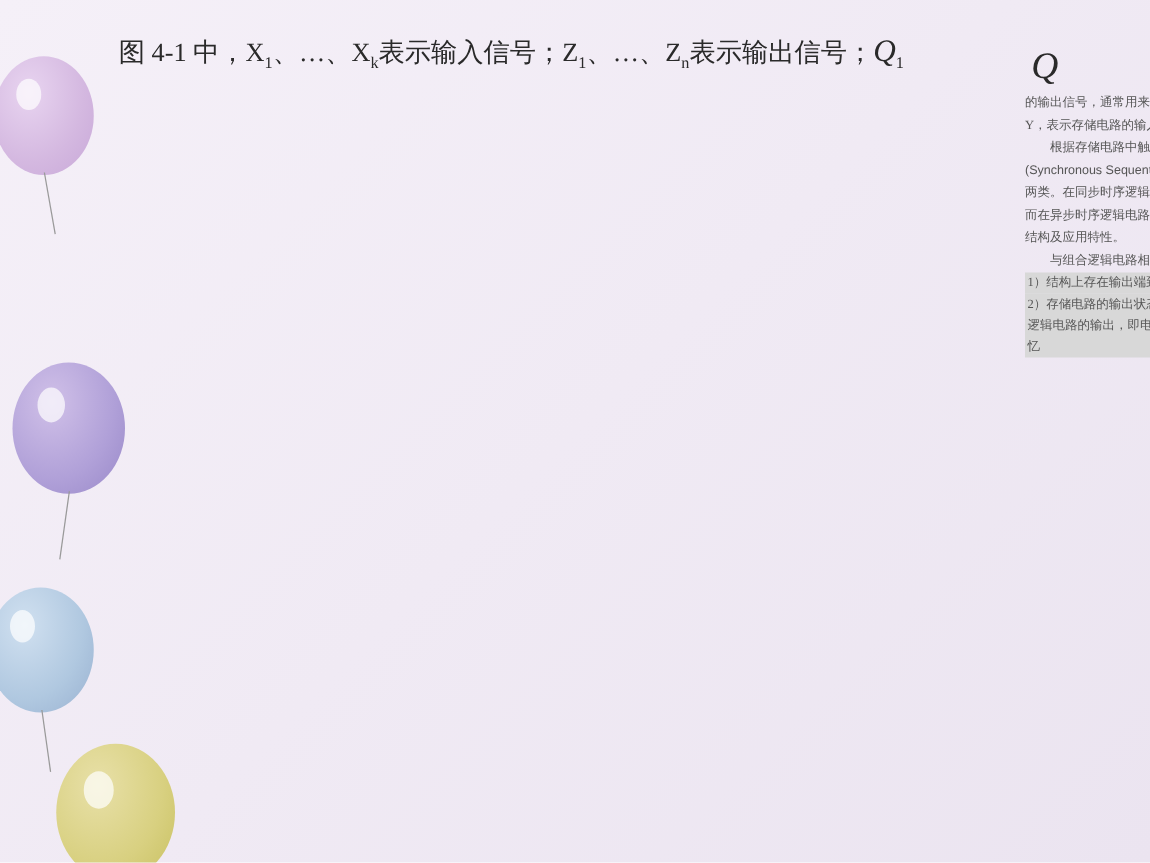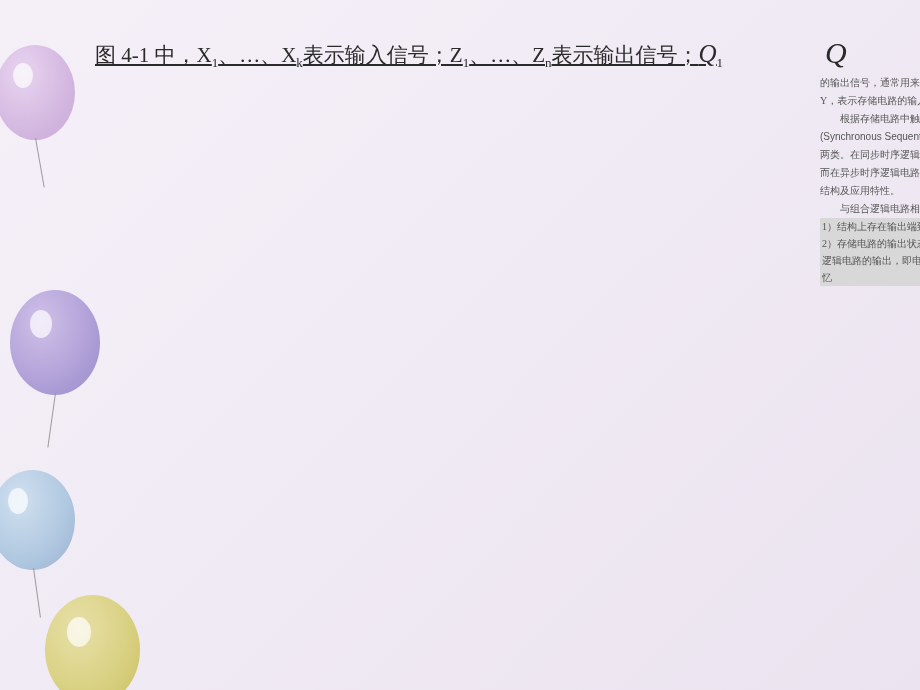--- a/index.html
+++ b/index.html
@@ -96,25 +96,24 @@
     }
     .balloon-4 .balloon-highlight {
       width: 24px;
       height: 30px;
       left: 22px;
       top: 22px;
     }
     .main-text {
       position: absolute;
       left: 95px;
-      top: 40px;
+      top: 28px;
       font-size: 21px;
       color: #2a2a2a;
       white-space: nowrap;
-      text-decoration: underline;
     }
     .main-text sub {
       font-size: 13px;
       vertical-align: sub;
     }
     .main-text .italic-q {
       font-style: italic;
       font-family: "Times New Roman", serif;
       font-size: 25px;
     }

